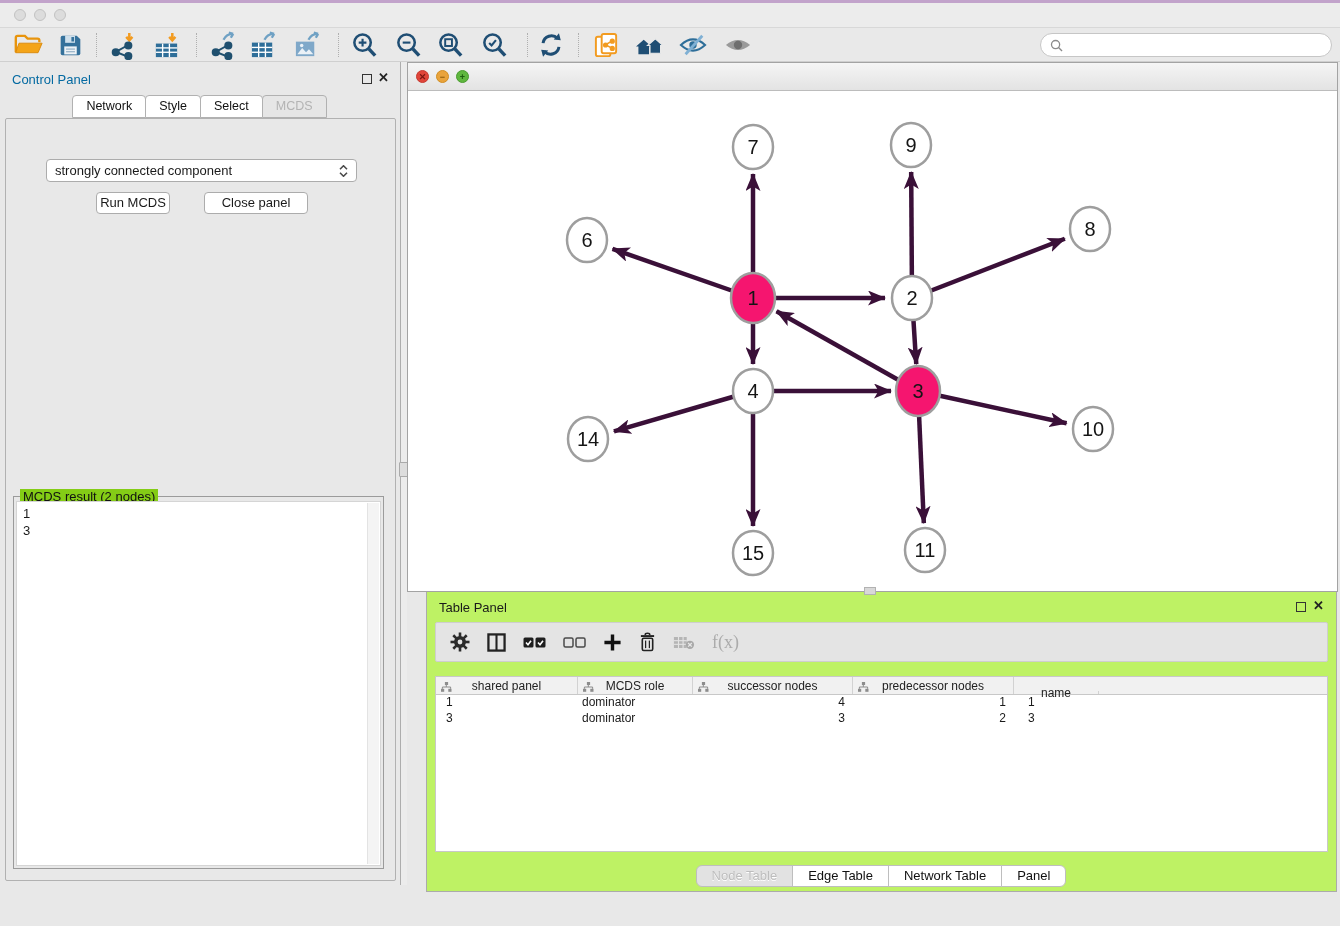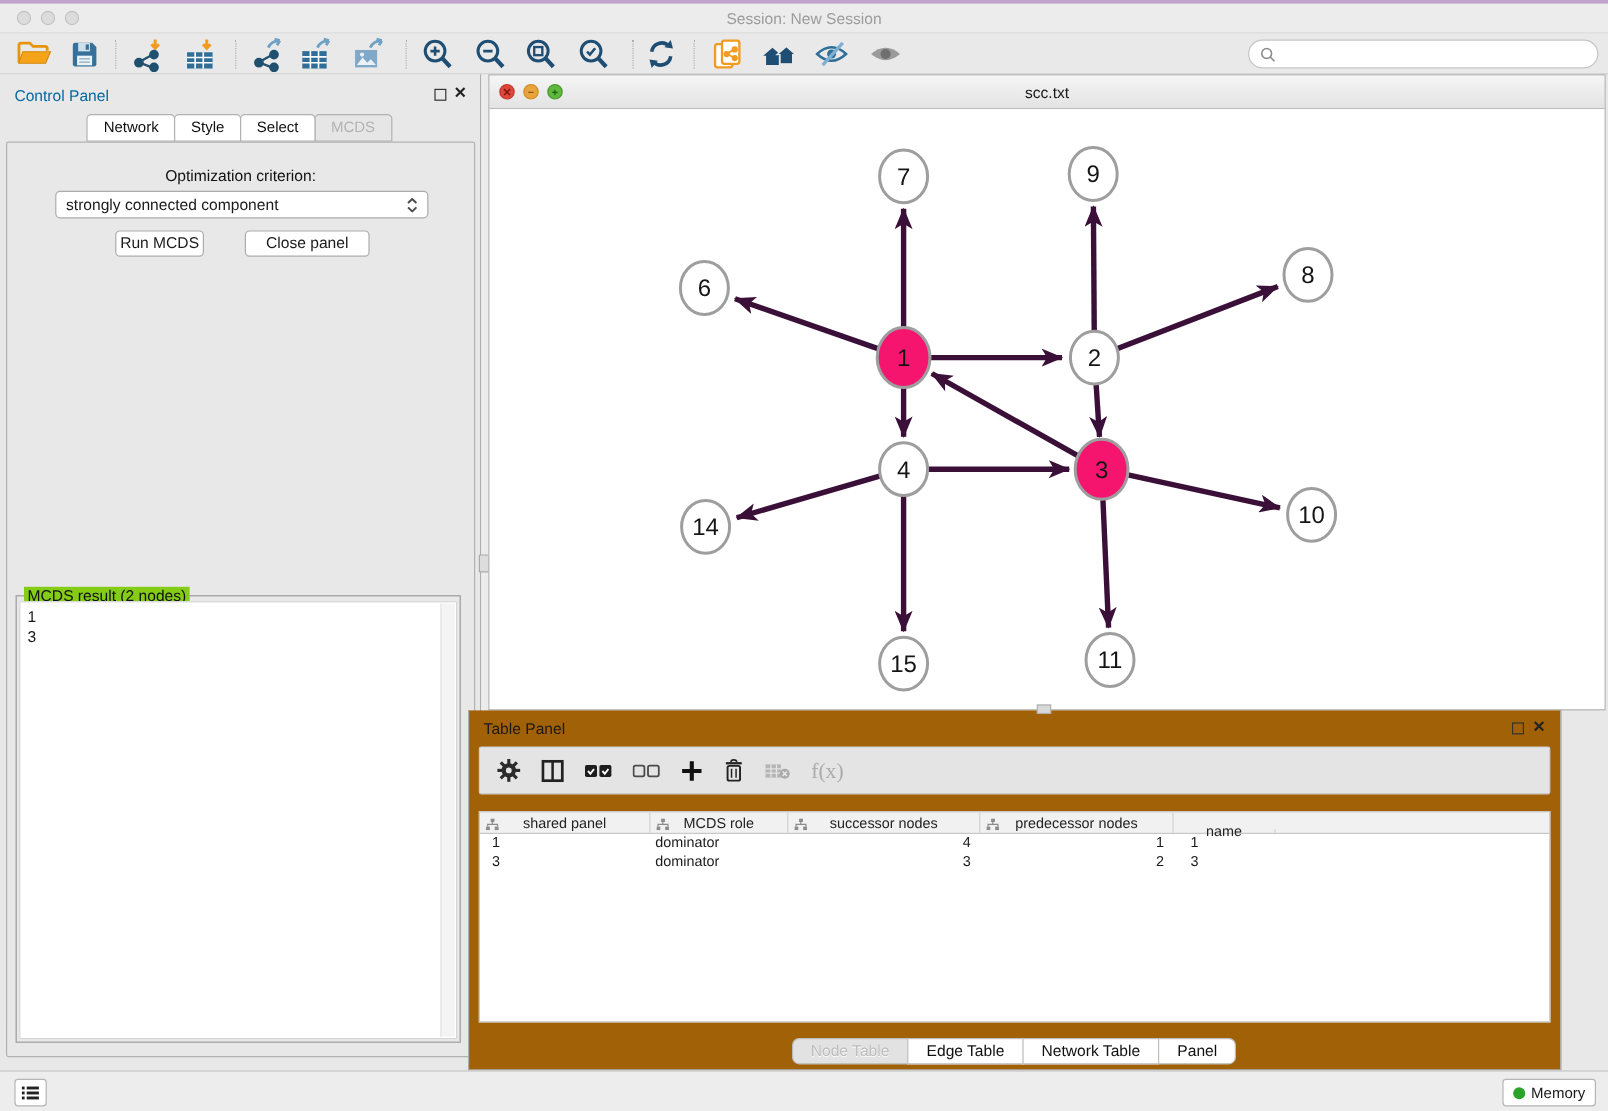--- a/index.html
+++ b/index.html
@@ -46,21 +46,21 @@
   .net-frame{position:absolute;left:407px;top:62px;width:931px;height:530px;border:1px solid #A3A3A3;background:#fff}
   .net-titlebar{position:absolute;left:0;top:0;right:0;height:28px;background:linear-gradient(#F5F5F5,#E3E3E3);border-bottom:1px solid #BCBCBC}
   .tl{position:absolute;top:7px;width:13px;height:13px;border-radius:50%;font-size:9px;font-weight:bold;text-align:center;line-height:12px}
   .tl.red{background:#E0453A;border:1px solid #C63A30;color:#7A1511}
   .tl.yellow{background:#E9A33B;border:1px solid #D28E23;color:#8A5A08}
   .tl.green{background:#5FB73E;border:1px solid #4A9C2F;color:#1D5F0E}
   .net-title{position:absolute;left:0;right:0;top:7px;text-align:center;font-size:13px;color:#1a1a1a}
   .net-canvas{position:absolute;left:0;top:28px;right:0;bottom:0;background:#fff}
 
   
-  .table-panel{position:absolute;left:390px;top:592px;width:911px;height:300px;background:#a16207;border:1px solid #ABABAB;border-top:none}
+  .table-panel{position:absolute;left:426px;top:592px;width:911px;height:300px;background:#bef264;border:1px solid #ABABAB;border-top:none}
   .tp-title{position:absolute;left:12px;top:8px;font-size:13px;color:#1a1a1a}
   .tp-toolbar{position:absolute;left:8px;top:30px;right:8px;height:40px;background:#E4E4E4;border:1px solid #CECECE;border-radius:2px;display:flex;align-items:center;gap:17px;padding:0 14px}
   .tpi{display:flex;align-items:center;justify-content:center;height:26px}
   .fx{font-family:"Liberation Serif",serif;font-size:18px;color:#ABABAB}
   .ntable{position:absolute;left:8px;top:84px;right:8px;height:176px}
   .thead{display:flex;height:19px;background:#F1F1F1;border:1px solid #C8C8C8}
   .th{position:relative;border-right:1px solid #D2D2D2;font-size:12px;color:#222;display:flex;align-items:center;justify-content:center}
   .th .hicon{position:absolute;left:5px;top:4px}
   .th.fill{flex:1;border-right:none}
   .tbody{background:#fff;height:157px;border:1px solid #C8C8C8;border-top:none;overflow:hidden}
@@ -80,21 +80,20 @@
 </head>
 <body>
 
 <div class="app">
 
   <div class="titlebar">
     <div class="purple-edge"></div>
     <div class="win-dot" style="left:14px"></div>
     <div class="win-dot" style="left:34px"></div>
     <div class="win-dot" style="left:54px"></div>
-    <div class="title-text">Session: New Session</div>
   </div>
 
   <div class="toolbar">
     <div class="tbi" style="left:12px">
       <svg width="29" height="26" viewBox="0 0 32 28">
           <path d="M2 22 V6 q0-2 2-2 h8 l3 3 h11 q2 0 2 2 v2" fill="none" stroke="#E8940C" stroke-width="2.6"></path>
           <path d="M5.5 12 h25.5 l-4.5 10.5 H1.8 z" fill="#F4A418" stroke="#D9880A"></path>
         </svg>
     </div>
     <div class="tbi" style="left:54px">
@@ -249,21 +248,20 @@
     <div class="cp-title">Control Panel</div>
     <div class="float-ico" style="right:28px"></div>
     <div class="close-ico" style="right:11px">✕</div>
     <div class="cp-tabs">
         <div class="ctab">Network</div>
         <div class="ctab">Style</div>
         <div class="ctab">Select</div>
         <div class="ctab sel">MCDS</div>
       </div>
     <div class="cp-content">
-      <div class="opt-label">Optimization criterion:</div>
       <div class="opt-select">
         <span class="val">strongly connected component</span>
         <svg width="9" height="12" viewBox="0 0 9 12">
             <path d="M1 4.2 L4.5 0.8 L8 4.2" fill="none" stroke="#4A4A4A" stroke-width="1.6"></path>
             <path d="M1 7.8 L4.5 11.2 L8 7.8" fill="none" stroke="#4A4A4A" stroke-width="1.6"></path>
           </svg>
       </div>
       <div class="cp-btn" style="left:90px;width:74px">Run MCDS</div>
       <div class="cp-btn" style="left:198px;width:104px">Close panel</div>
       <div class="result-box">
@@ -281,21 +279,20 @@
 
   <div class="v-splitter">
     <div class="v-grip"></div>
   </div>
 
   <div class="net-frame">
     <div class="net-titlebar">
       <div class="tl red" style="left:8px">✕</div>
       <div class="tl yellow" style="left:28px">−</div>
       <div class="tl green" style="left:48px">+</div>
-      <div class="net-title">scc.txt</div>
     </div>
     <div class="net-canvas">
       <svg width="929" height="501">
           <defs>
             <marker id="arr" markerUnits="userSpaceOnUse" markerWidth="18" markerHeight="15" refX="17" refY="7.5" orient="auto">
               <polygon points="0,0 18,7.5 0,15 4.5,7.5" fill="#3A1038"></polygon>
             </marker>
           </defs>
           <line x1="345" y1="207" x2="345" y2="83" stroke="#3A1038" stroke-width="4.5" marker-end="url(#arr)"></line>
           <line x1="345" y1="207" x2="204.48895963725064" y2="157.90578107807553" stroke="#3A1038" stroke-width="4.5" marker-end="url(#arr)"></line>
@@ -505,32 +502,14 @@
     </div>
 
     <div class="tp-tabs">
         <div class="ttab sel">Node Table</div>
         <div class="ttab">Edge Table</div>
         <div class="ttab">Network Table</div>
         <div class="ttab">Panel</div>
       </div>
   </div>
 
-  <div class="status-bar">
-    <div class="sb-btn" style="left:12px;width:27px">
-      <svg width="15" height="12" viewBox="0 0 16 13">
-          <g fill="#222">
-            <rect x="0" y="0.5" width="2.6" height="2.6"></rect>
-            <rect x="4.5" y="0.5" width="11" height="2.6"></rect>
-            <rect x="0" y="5" width="2.6" height="2.6"></rect>
-            <rect x="4.5" y="5" width="11" height="2.6"></rect>
-            <rect x="0" y="9.5" width="2.6" height="2.6"></rect>
-            <rect x="4.5" y="9.5" width="11" height="2.6"></rect>
-          </g>
-        </svg>
-    </div>
-    <div class="sb-btn" style="right:10px;width:78px">
-      <span style="width:10px;height:10px;border-radius:50%;background:#2BA32B;display:inline-block"></span>
-      <span>Memory</span>
-    </div>
-  </div>
 
 </div>
 
 </body></html>

